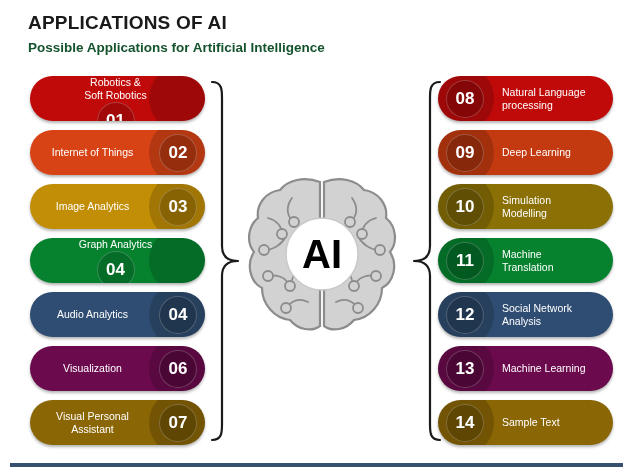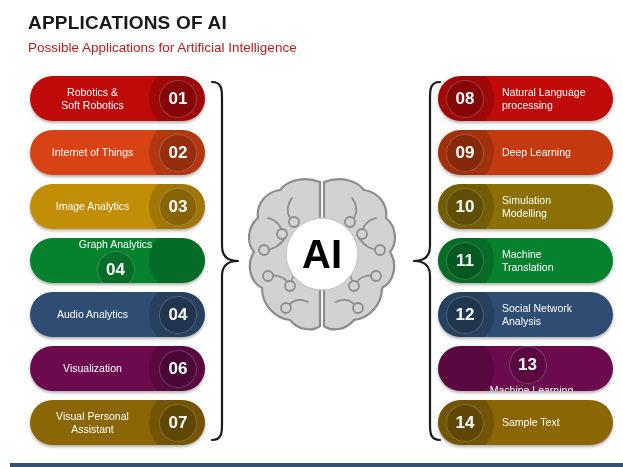--- a/index.html
+++ b/index.html
@@ -18,21 +18,21 @@
   }
 
   
   #title{
     position:absolute;left:18px;top:12px;
     font-size:19px;font-weight:bold;color:#1a1a1a;
     letter-spacing:.2px;
   }
   #subtitle{
     position:absolute;left:18px;top:40px;
-    font-size:13.5px;font-weight:normal;color:#b91c1c;
+    font-size:13.5px;font-weight:bold;color:#14532d;
   }
 
   
   .col{position:absolute;top:76px;width:175px;}
   #col-left{left:20px;}
   #col-right{left:428px;}
 
   
   .pill{
     position:relative;
@@ -97,21 +97,21 @@
 </style>
 </head>
 <body>
 
 <div id="slide" style="background: rgb(255, 255, 255); border-bottom-color: rgb(54, 80, 110); margin-left: 10px;">
 
   <div id="title">APPLICATIONS OF AI</div>
   <div id="subtitle">Possible Applications for Artificial Intelligence</div>
 
   <div id="col-left" class="col">
-      <div class="pill pill-left" style="background: rgb(192, 10, 10);">
+      <div class="pill pill-left" style="background: rgb(192, 10, 10); flex-direction: column;">
         <div class="swoosh"></div>
         <div class="label">Robotics &amp;<br>Soft Robotics</div>
         <div class="num">01</div>
       </div>
       <div class="pill pill-left" style="background: rgb(216, 67, 21);">
         <div class="swoosh"></div>
         <div class="label">Internet of Things</div>
         <div class="num">02</div>
       </div>
       <div class="pill pill-left" style="background: rgb(194, 142, 6);">
@@ -159,21 +159,21 @@
       <div class="pill pill-right" style="background: rgb(6, 130, 47);">
         <div class="swoosh"></div>
         <div class="num">11</div>
         <div class="label">Machine<br>Translation</div>
       </div>
       <div class="pill pill-right" style="background: rgb(47, 77, 114);">
         <div class="swoosh"></div>
         <div class="num">12</div>
         <div class="label">Social Network<br>Analysis</div>
       </div>
-      <div class="pill pill-right" style="background: rgb(107, 10, 77); flex-direction: column;">
+      <div class="pill pill-right" style="background: rgb(107, 10, 77);">
         <div class="swoosh"></div>
         <div class="num">13</div>
         <div class="label">Machine Learning</div>
       </div>
       <div class="pill pill-right" style="background: rgb(138, 102, 5);">
         <div class="swoosh"></div>
         <div class="num">14</div>
         <div class="label">Sample Text</div>
       </div>
     </div>

